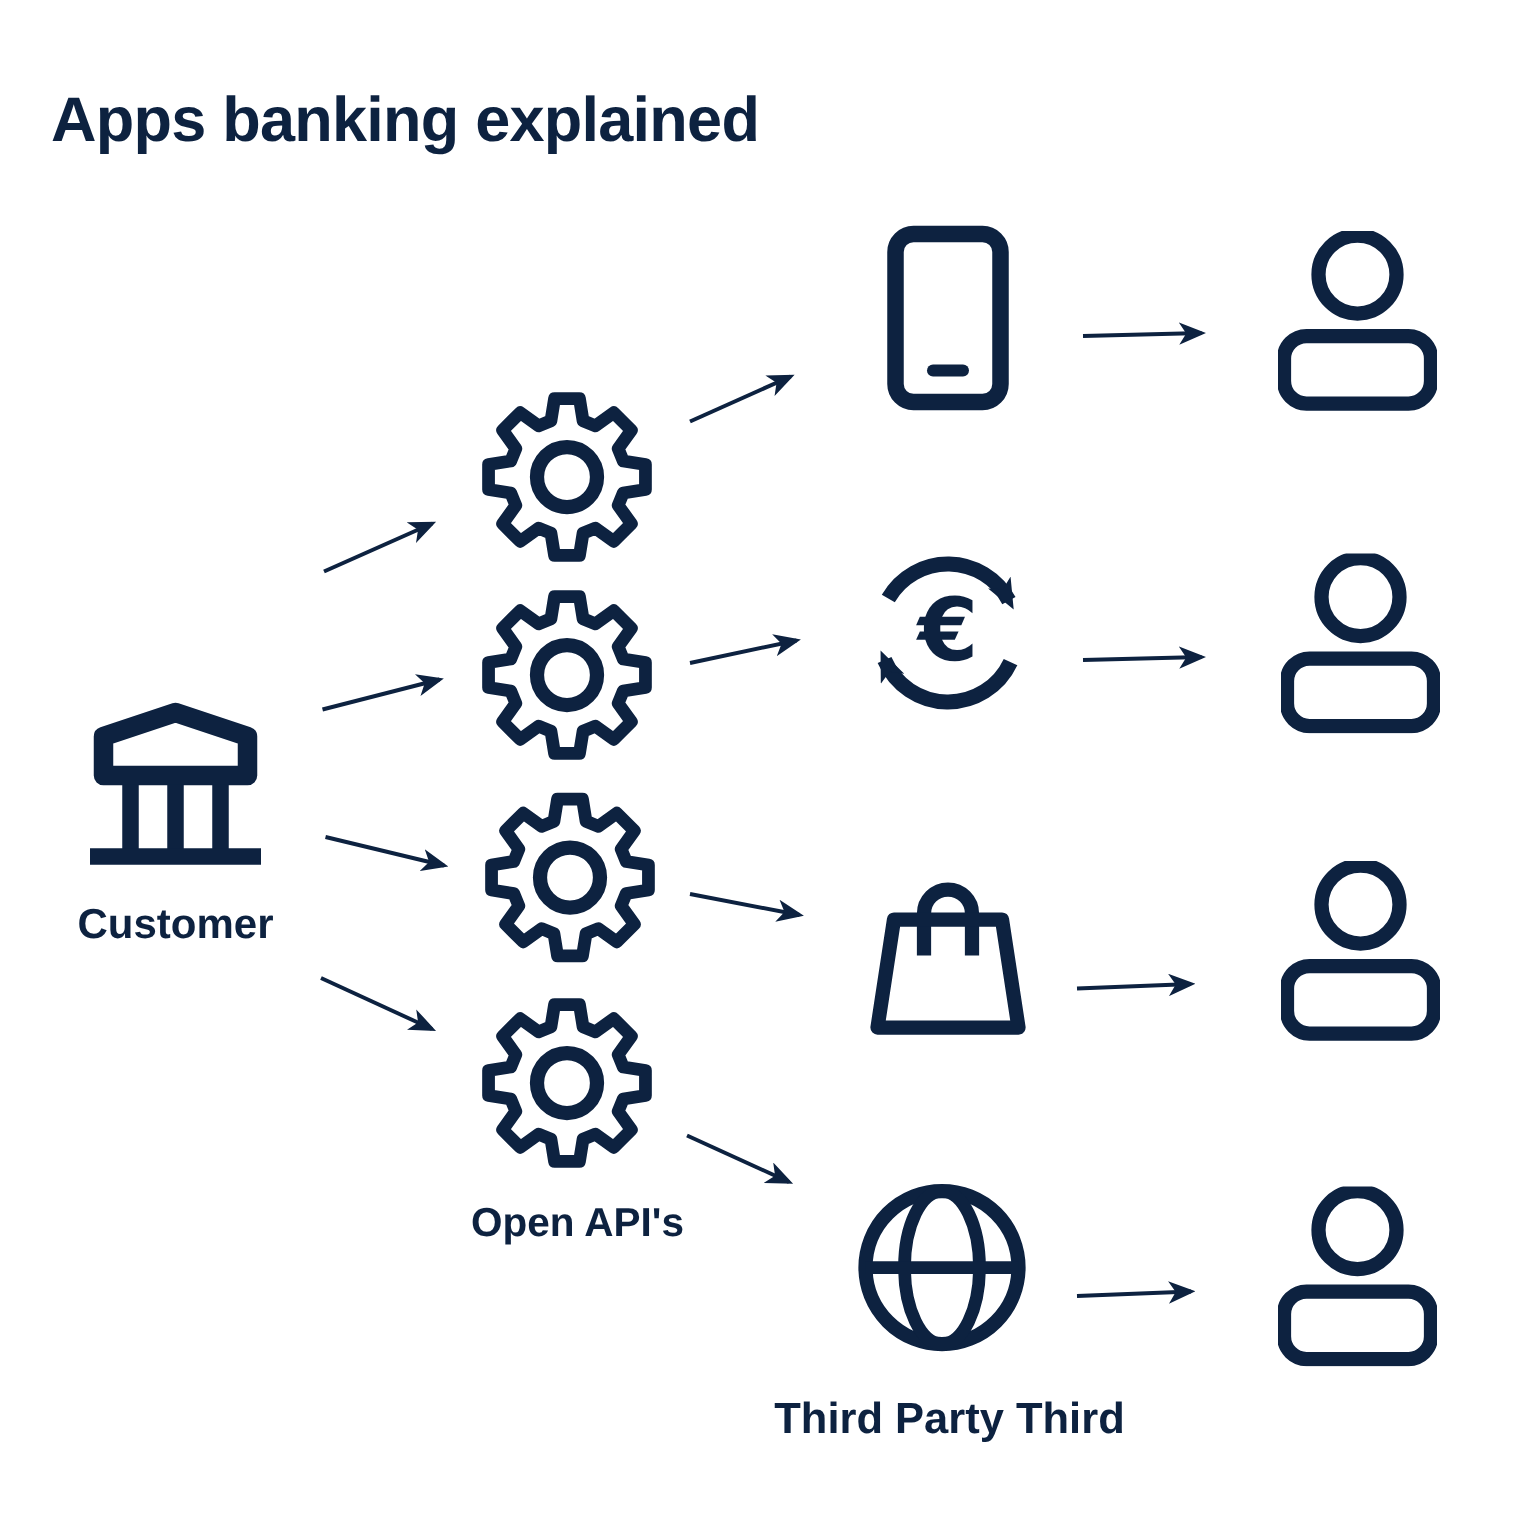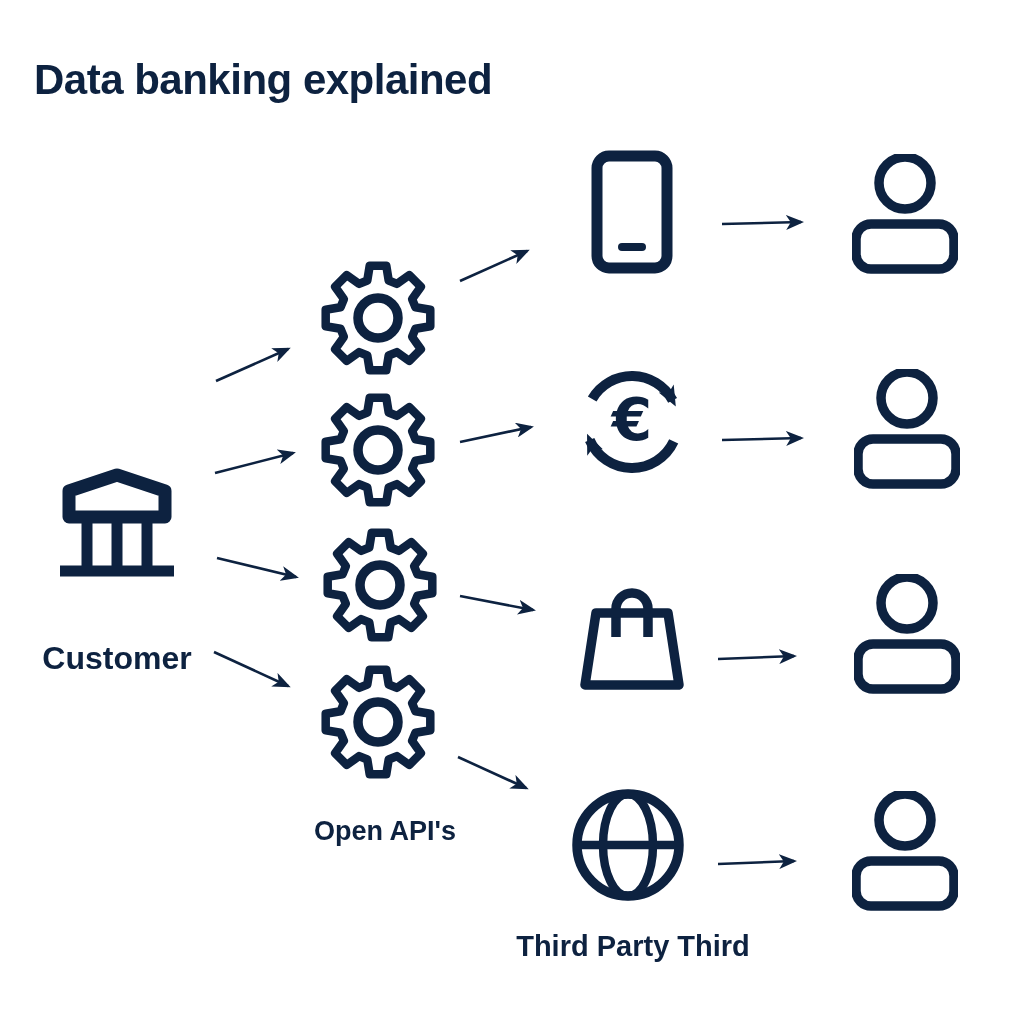--- a/index.html
+++ b/index.html
@@ -22,39 +22,39 @@
     letter-spacing: -0.5px;
     color: var(--ink);
   }
   .node-label {
     position: absolute;
     text-align: center;
     font-weight: 700;
     color: var(--ink);
     line-height: 1.16;
   }
-  .label-customer { left: 20px;  top: 640px; width: 194px; font-size: 32px; }
-  .label-apis     { left: 285px; top: 800px; width: 200px; font-size: 27px; margin-top: 16px; }
+  .label-customer { left: 20px;  top: 600px; width: 194px; font-size: 28px; }
+  .label-apis     { left: 285px; top: 800px; width: 200px; font-size: 27px; }
   .label-apps     { left: 483px; top: 930px; width: 300px; font-size: 29px; }
   .node-label span { display: block; }
   .icon { position: absolute; }
   
   .s { fill: none; stroke: var(--ink); stroke-linejoin: round; }
   .sc { fill: none; stroke: var(--ink); stroke-linecap: round; stroke-linejoin: round; }
   .f { fill: var(--ink); stroke: none; }
   .euro { font-family: "DejaVu Sans", sans-serif; font-weight: 700; }
   .arrows { position: absolute; left: 0; top: 0; pointer-events: none; }
   .arrows line { stroke: var(--ink); stroke-width: 2.6; }
 </style>
 </head>
 <body>
 
 <div class="canvas">
 
-  <h1 class="title">Data banking explained</h1>
+  <h1 class="title">Apps banking explained</h1>
 
   <svg class="arrows" width="1024" height="1024" viewBox="0 0 1024 1024">
     <defs>
       <marker id="dart" viewBox="0 0 12 10" markerWidth="18" markerHeight="15" refX="10" refY="5" orient="auto" markerUnits="userSpaceOnUse">
         <path d="M0,0 L12,5 L0,10 L3.2,5 Z" fill="#0d2240"></path>
       </marker>
     </defs>
     <line x1="216" y1="381" x2="288" y2="349" marker-end="url(#dart)"></line>
     <line x1="215" y1="473" x2="293" y2="453" marker-end="url(#dart)"></line>
     <line x1="217" y1="558" x2="296" y2="577" marker-end="url(#dart)"></line>

